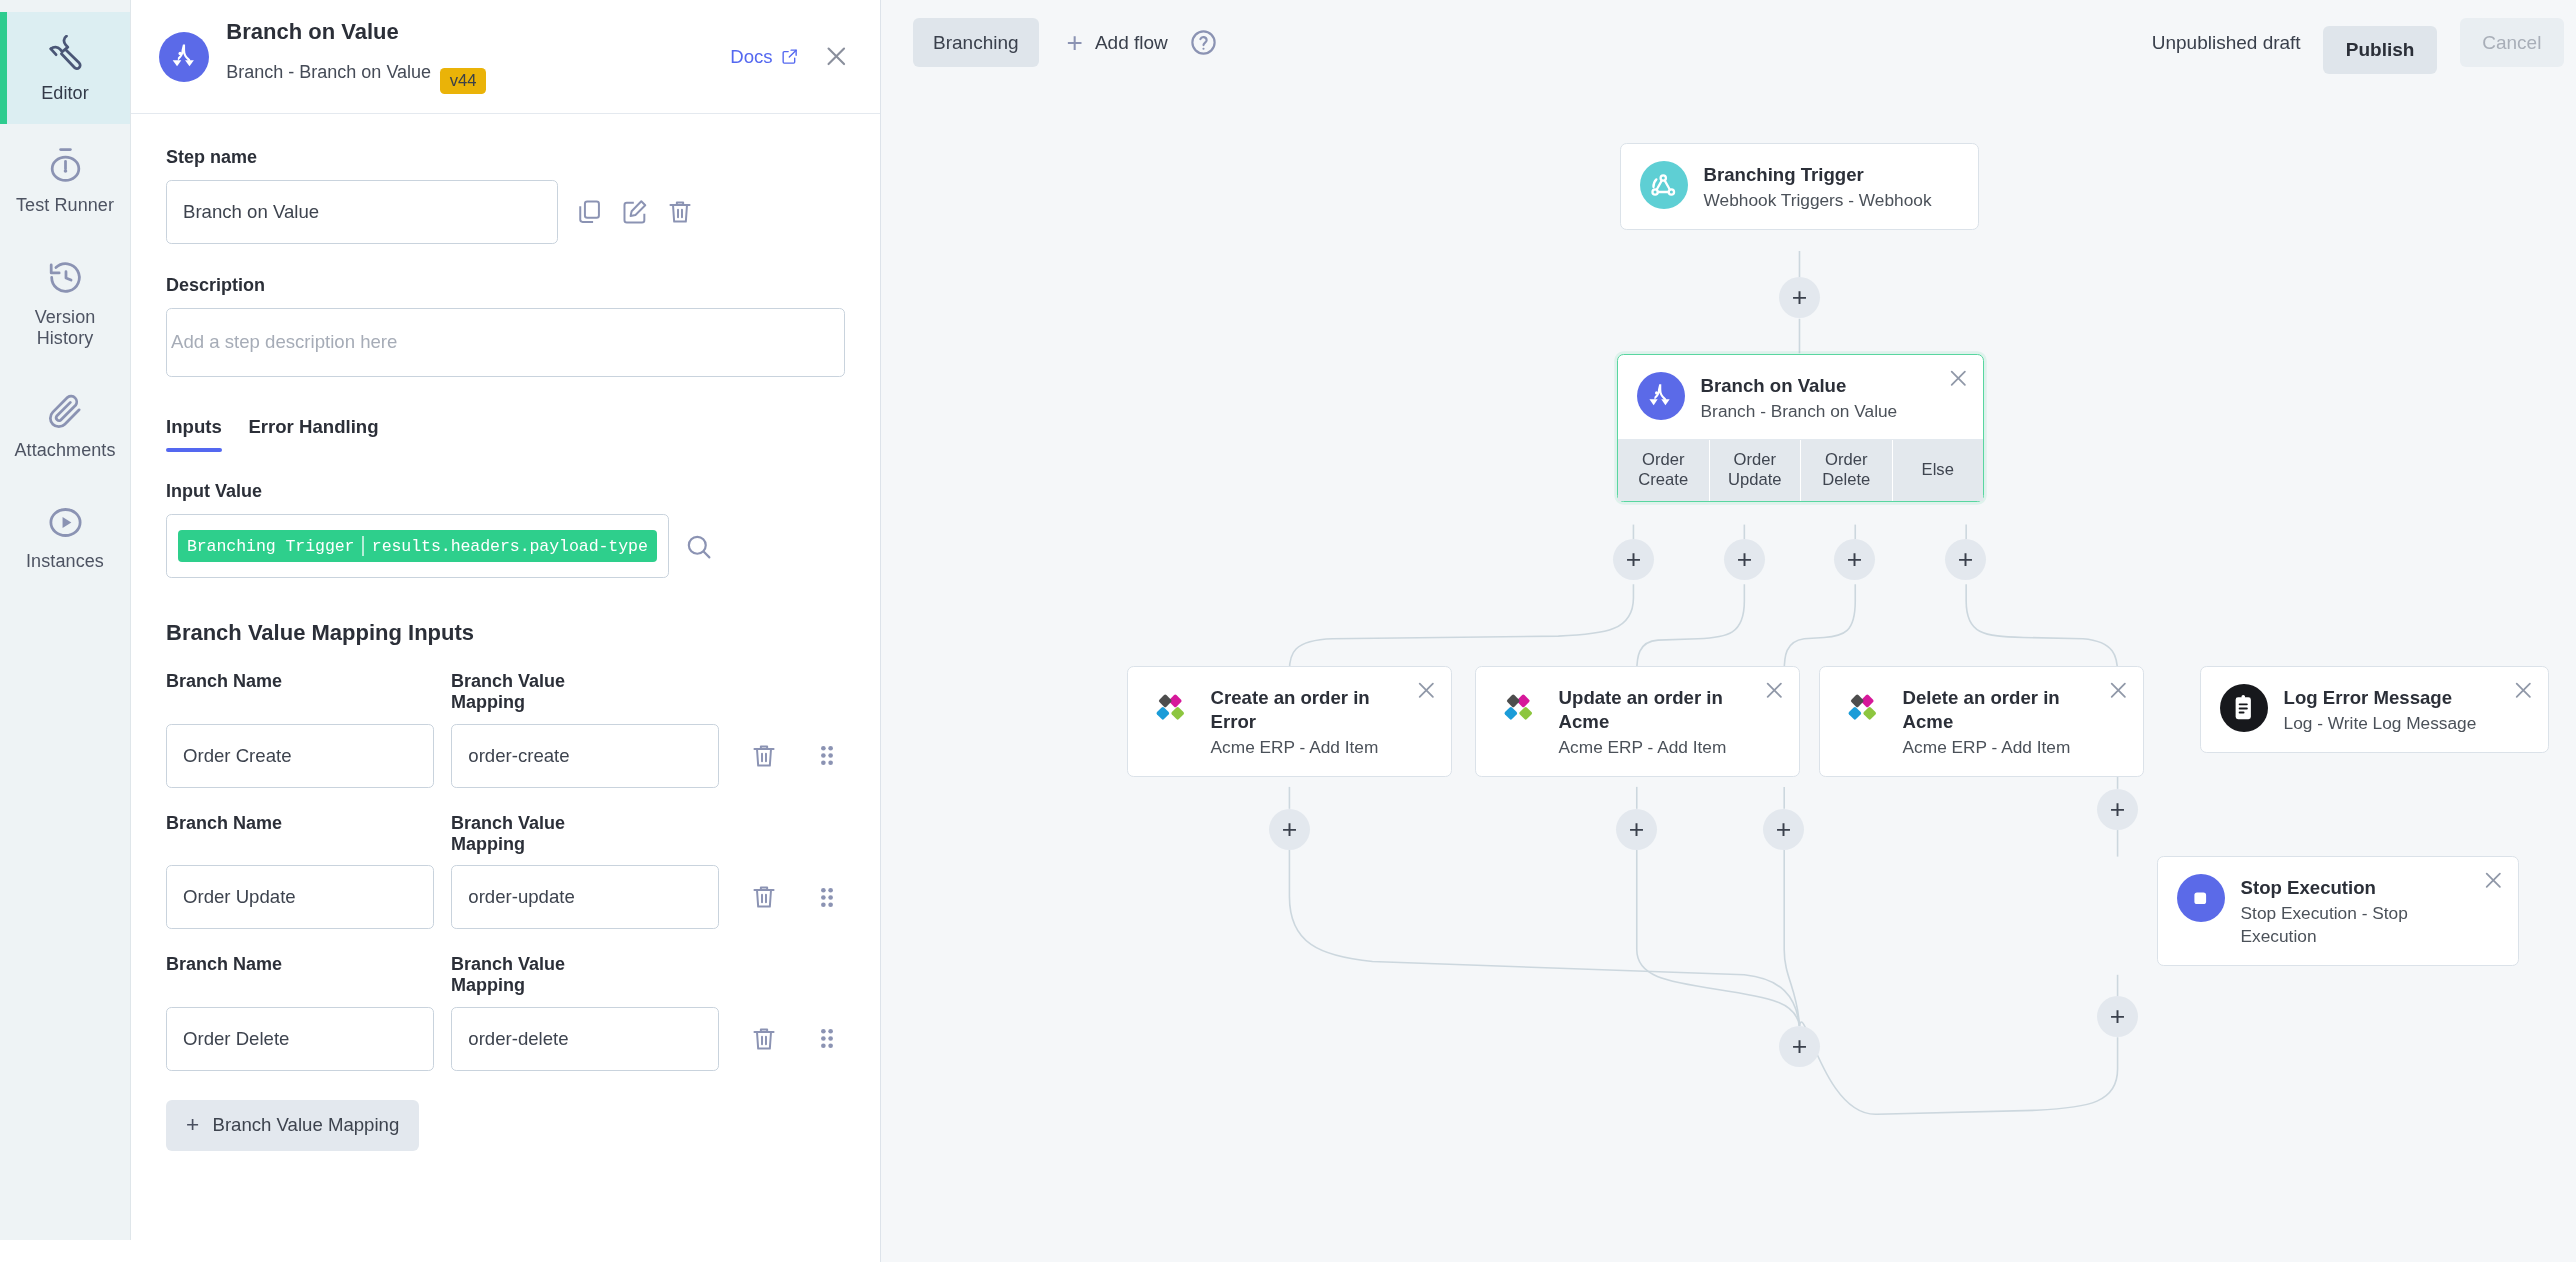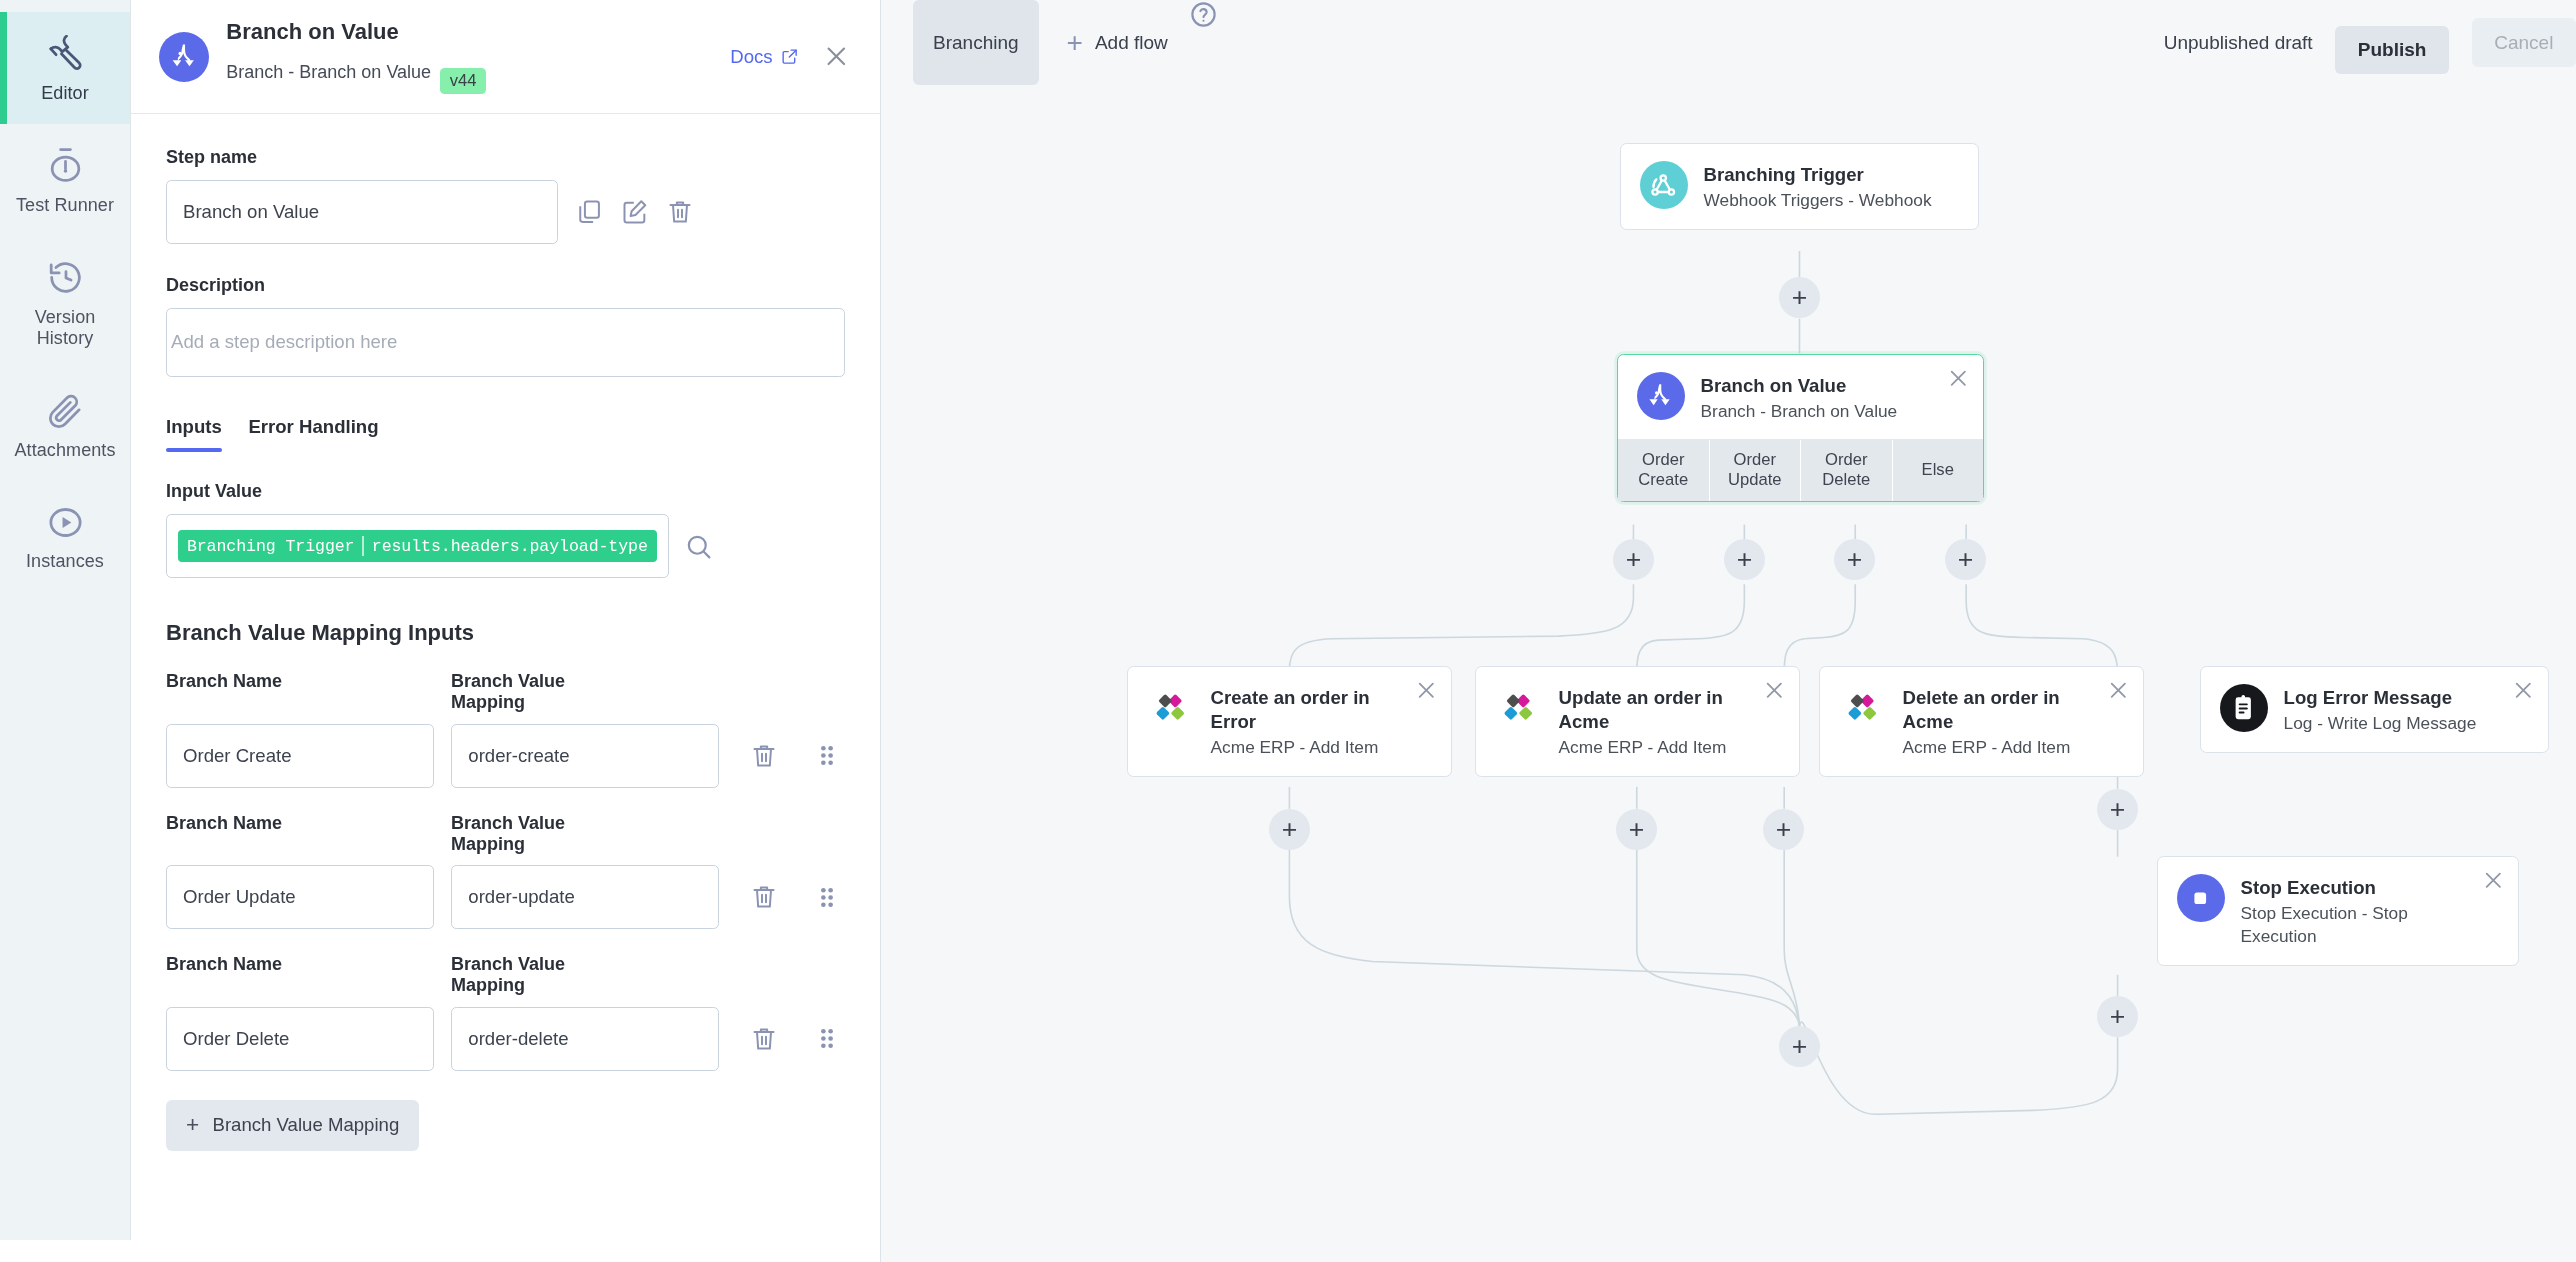--- a/index.html
+++ b/index.html
@@ -52,21 +52,21 @@
     display: flex; align-items: center; padding: 0 30.5px 0 28px; gap: 17.3px;
   }
   .node-avatar { width: 50px; height: 50px; border-radius: 50%;
     display:flex; align-items:center; justify-content:center; flex: 0 0 50px; }
   .node-avatar svg { width: 32px; height: 32px; display:block; }
   .head-texts { flex: 1 1 auto; min-width: 0; }
   .head-title { font-size: 22px; font-weight: 700; color: #2b2f38; line-height: 26.6px; }
   .head-sub-row { display: flex; align-items: center; gap: 9.3px; margin-top: 4px; }
   .head-sub { font-size: 18px; color: #454b57; line-height: 22.6px; }
   .version-chip {
-    background: #86efac; border-radius: 4.6px; padding: 2.7px 9.3px;
+    background: #eab308; border-radius: 4.6px; padding: 2.7px 9.3px;
     font-size: 16.6px; color: #3b4049; line-height: 21px; margin-top: 18px;
   }
   .head-actions { display: flex; align-items: center; gap: 25px; }
   .docs-link {
     display: flex; align-items: center; gap: 8px;
     color: #5468f0; font-size: 18.6px; cursor: pointer;
   }
   .docs-link svg { width: 17.3px; height: 17.3px; }
   .close-x { width: 26.6px; height: 26.6px; color: #8a8f9c; cursor: pointer; }
   .close-x svg { width:100%; height:100%; }
@@ -140,22 +140,22 @@
     font-family: "Liberation Sans", sans-serif;
   }
   .add-mapping-btn .plus { font-size: 22.6px; line-height: 18.6px; color: #4a5060; }
 
   
   .canvas {
     position: relative; flex: 1 1 auto; height: 1263px;
     background: #f5f7f9; overflow: hidden;
   }
   .canvas-toolbar {
-    position: absolute; top: 0; left: 0; right: 0; height: 85px;
-    display: flex; padding: 0 0 0 32px; z-index: 6;
+    position: absolute; top: 0; left: 0; right: 12px; height: 85px;
+    display: flex; align-items: center; padding: 0 0 0 32px; z-index: 6;
   }
   .pill-btn {
     background: #dfe5eb; border: none; border-radius: 6px;
     padding: 13.3px 20px; font-size: 19px; color: #3a404c; cursor: pointer;
     font-family: "Liberation Sans", sans-serif;
   }
   .addflow {
     display: flex; align-items: center; gap: 12px; margin-left: 28px;
     font-size: 19px; color: #3a404c; cursor: pointer;
   }

